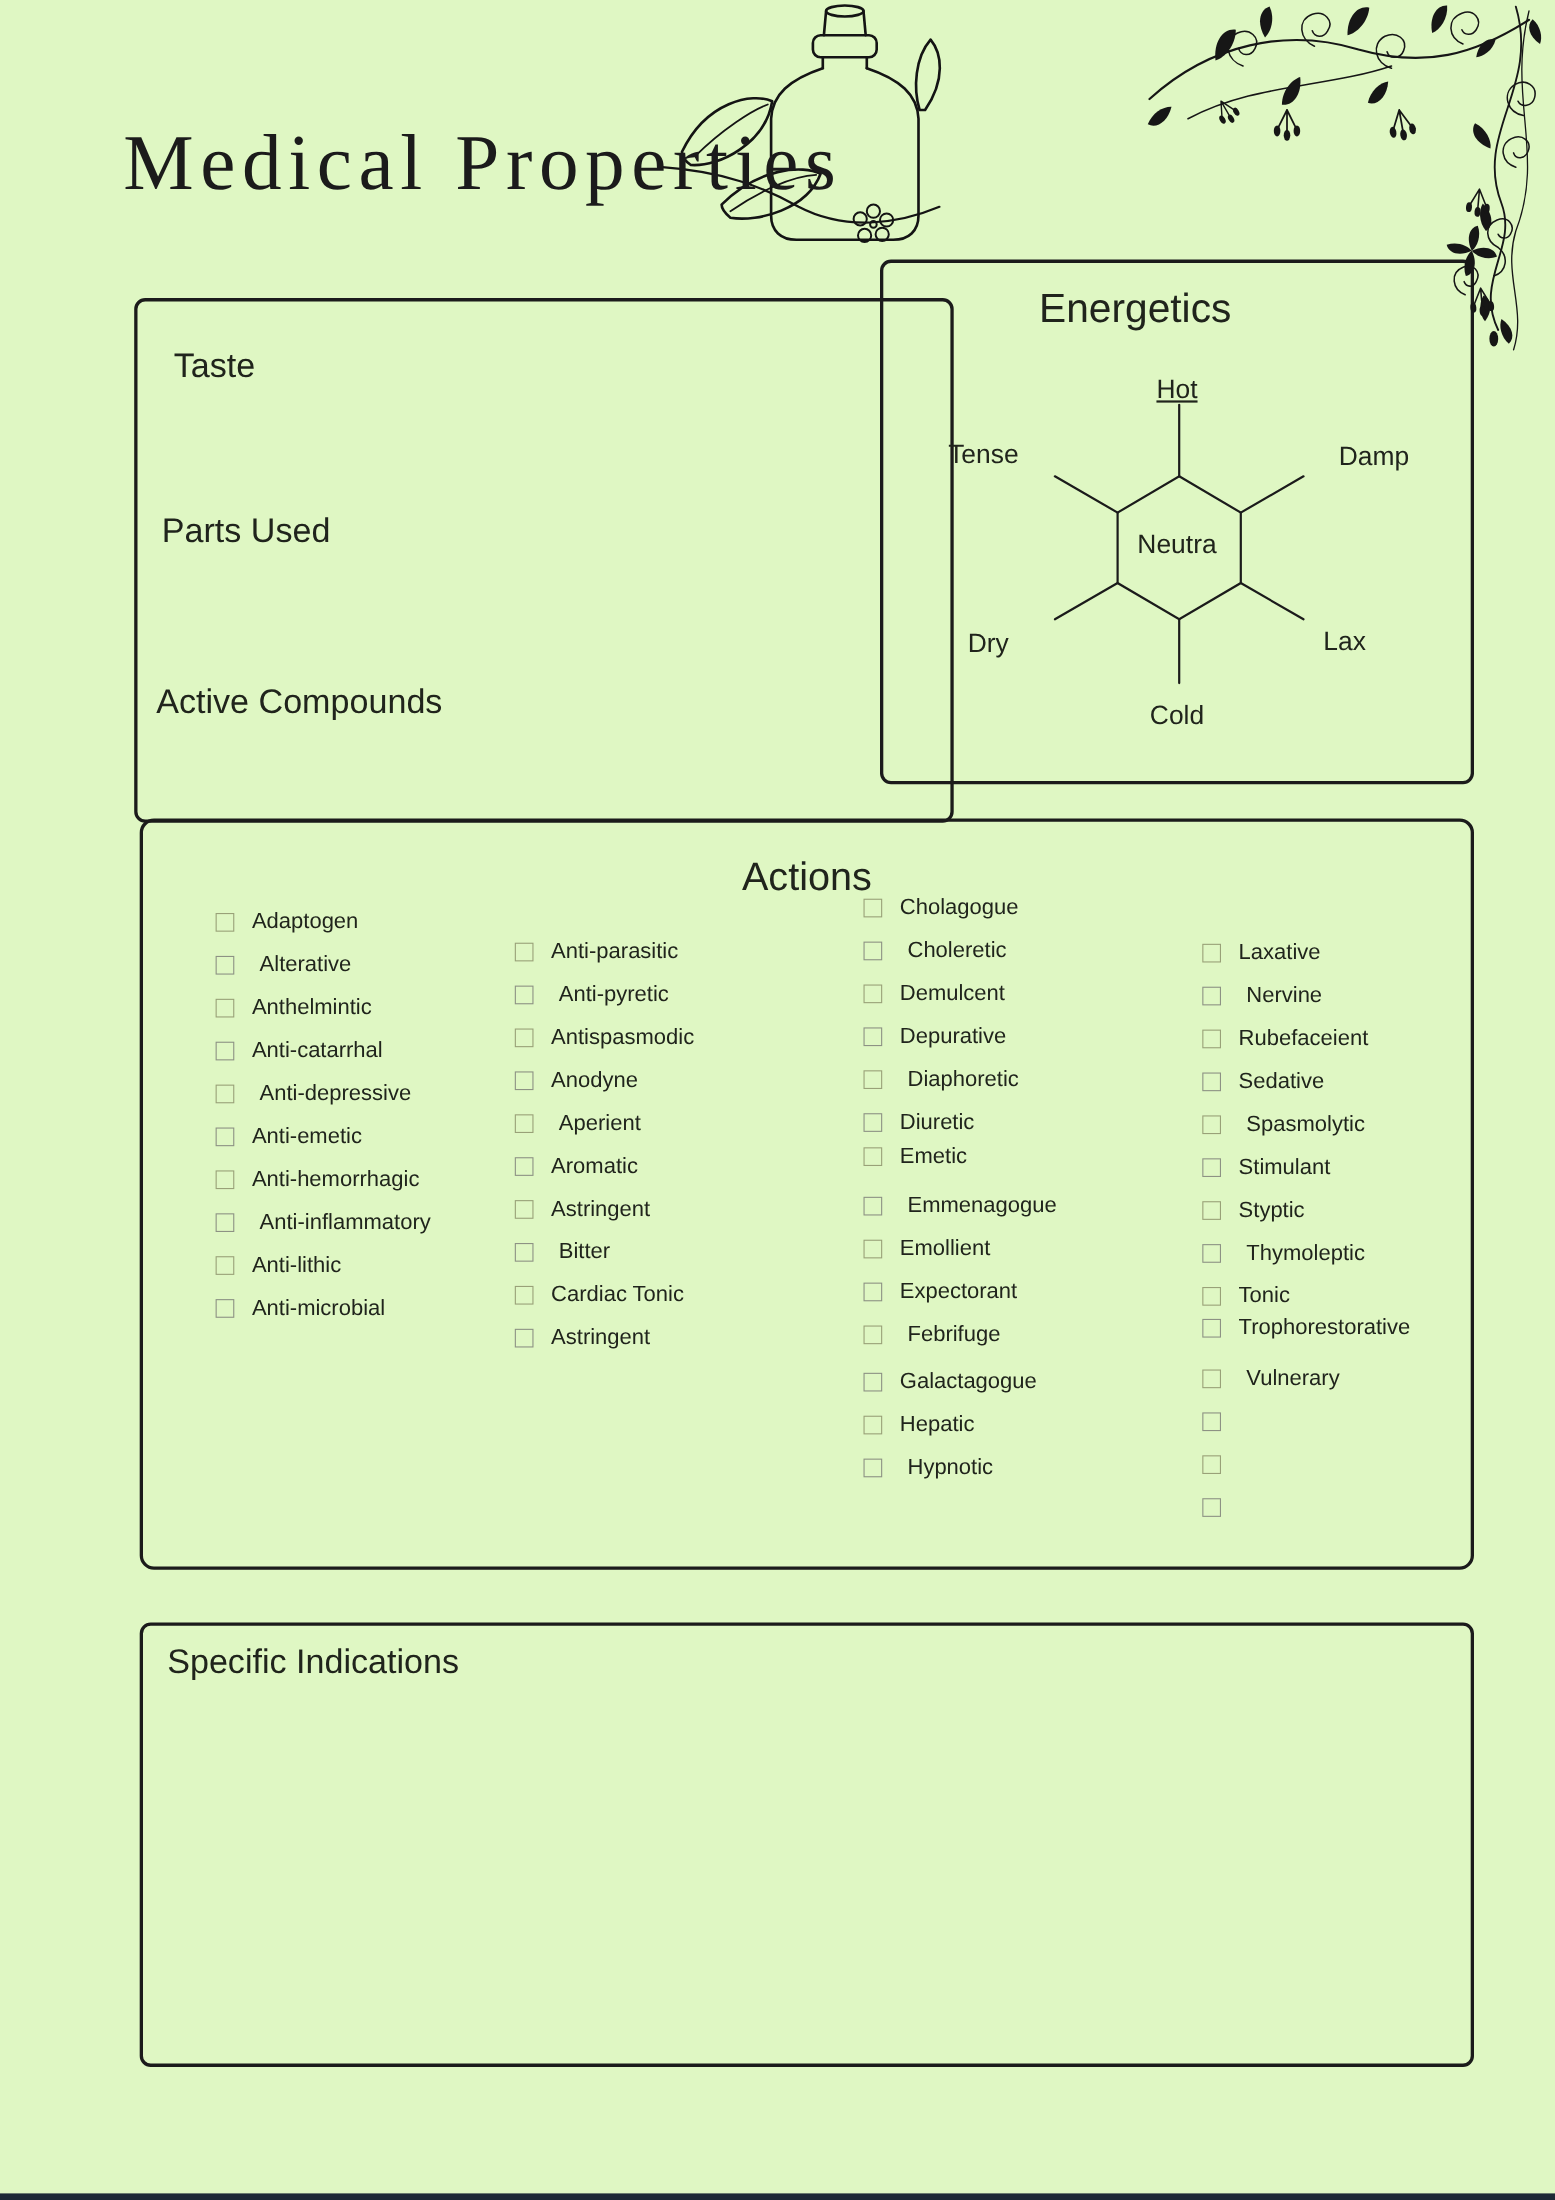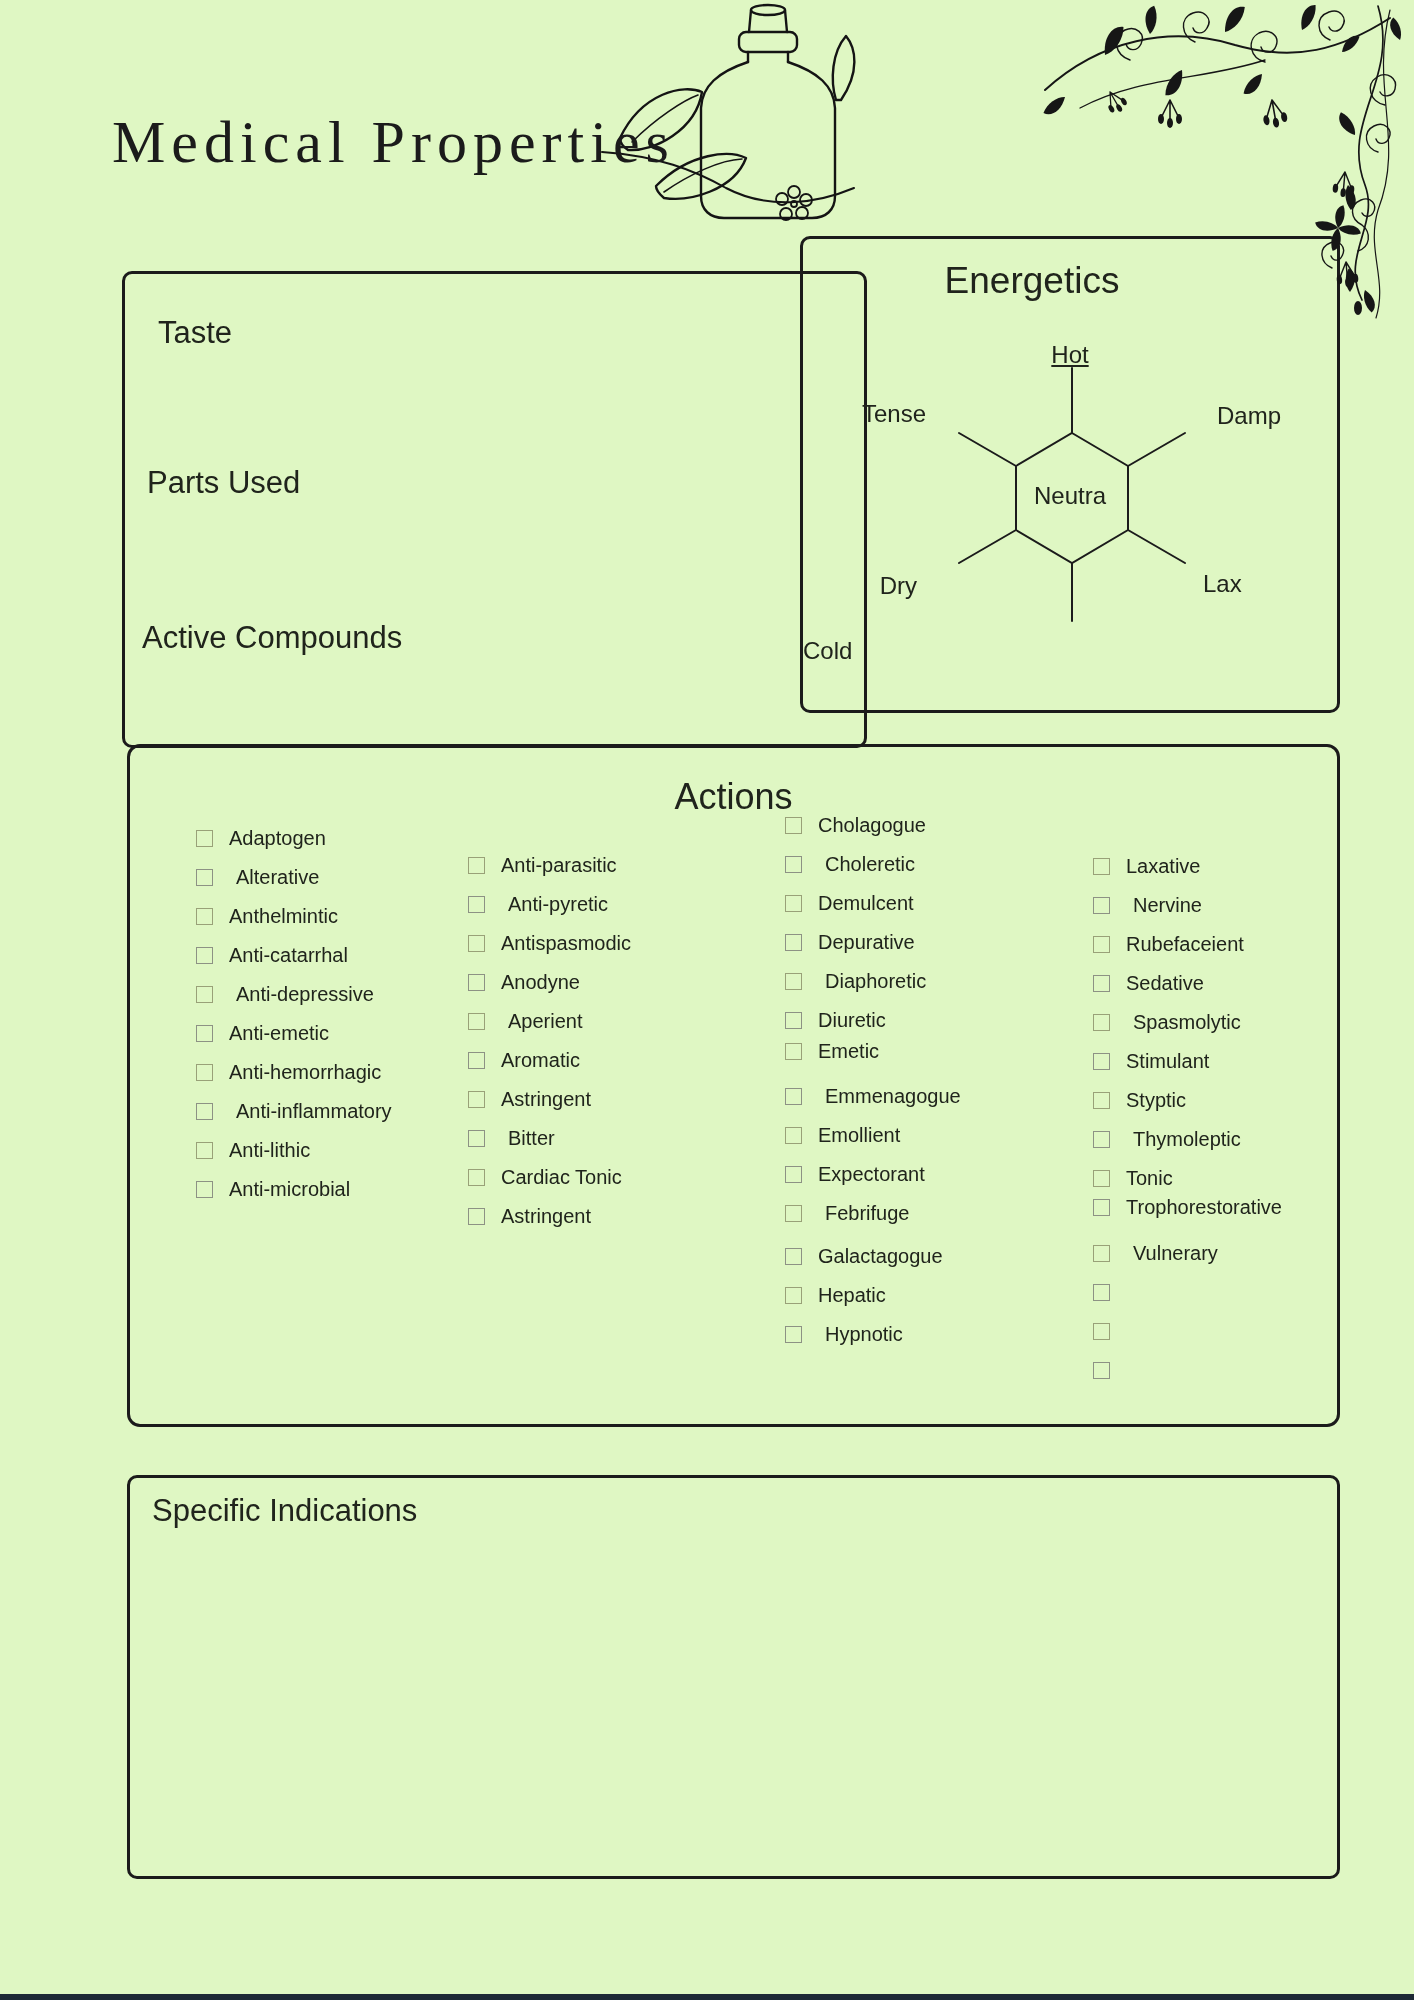--- a/index.html
+++ b/index.html
@@ -17,21 +17,21 @@
     background:var(--background);
     font-family:"Liberation Sans","DejaVu Sans",sans-serif;
     color:var(--text);
     overflow:hidden;
   }
   .abs{position:absolute;}
   
   #page-title{
     left:112px;top:112px;
     font-family:"Liberation Serif","DejaVu Serif",serif;
-    font-size:60px;letter-spacing:6px;line-height:1;
+    font-size:72px;letter-spacing:6px;line-height:1;
     color:var(--ink);
     z-index:3;white-space:nowrap;
   }
   #bottle-svg{left:598px;top:0;width:300px;height:222px;z-index:2;}
   #vine-svg{left:1010px;top:0;width:404px;height:330px;z-index:4;}
   
   .panel{
     border:3px solid var(--ink);
     border-radius:10px;
     background:transparent;
@@ -51,21 +51,21 @@
   #specific-indications-label{left:22px;top:16px;}
   .panel-title{
     font-size:37px;color:var(--text);text-align:center;line-height:1.1;
   }
   #energetics-title{left:0;right:76px;top:22px;}
   #actions-title{left:0;right:0;top:30px;font-size:36px;}
   
   #energetics-svg{left:0;top:0;width:540px;height:477px;}
   .hex-label{font-size:24px;color:var(--text);white-space:nowrap;}
   #hex-hot{left:0;right:0;top:102px;text-align:center;text-decoration:underline;}
-  #hex-cold{left:0;right:0;top:398px;text-align:left;}
+  #hex-cold{left:0;right:0;top:398px;text-align:center;}
   #hex-neutral{left:0;right:0;top:243px;text-align:center;}
   #hex-tense{right:411px;top:161px;}
   #hex-damp{left:414px;top:163px;}
   #hex-dry{right:420px;top:333px;}
   #hex-lax{left:400px;top:331px;}
   
   .col{position:absolute;top:0;display:flex;flex-direction:column;}
   .col[data-col="0"]{left:66px;padding-top:81px;}
   .col[data-col="1"]{left:338px;padding-top:108px;}
   .col[data-col="2"]{left:655px;padding-top:68px;}

